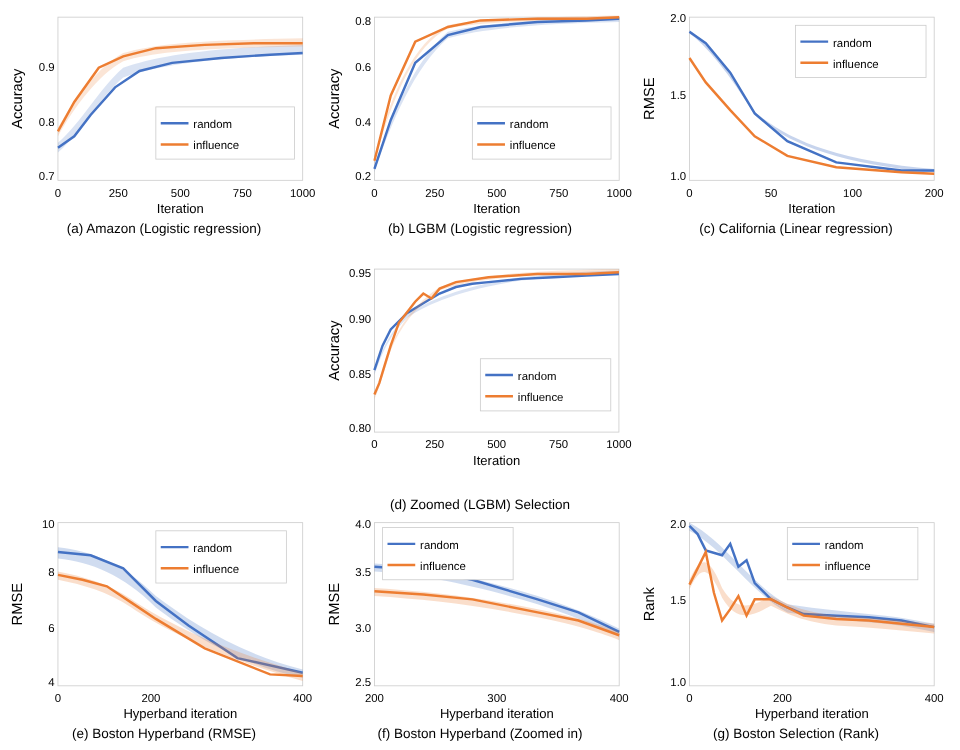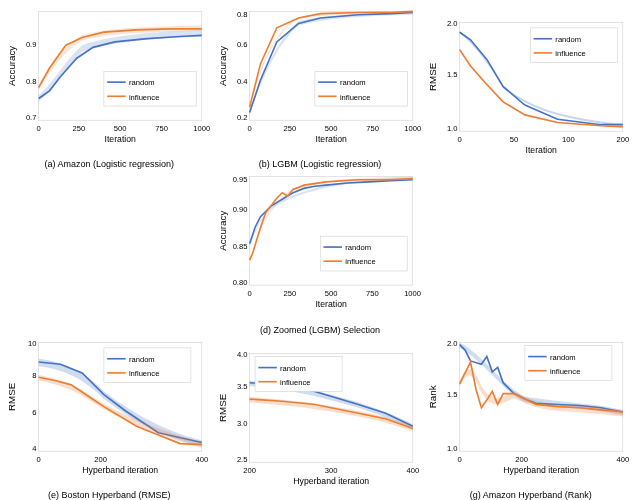--- a/index.html
+++ b/index.html
@@ -28,21 +28,21 @@
       flex: 1;
       display: flex;
       flex-direction: column;
       align-items: center;
       padding: 2px;
     }
 
     .chart-title {
       font-size: 9px;
       text-align: center;
-      margin-top: 12px;
+      margin-top: 0;
     }
 
     .chart-area {
       width: 100%;
       flex: 1;
     }
 
     svg text {
       font-family: Arial, sans-serif;
     }
@@ -153,20 +153,21 @@
         <polyline points="30,14 40,21 55,39 70,64 90,81 120,94 160,99 180,99" fill="none" stroke="#4472c4" stroke-width="1.5"></polyline>
 
         <polyline points="30,30 40,45 55,62 70,78 90,90 120,97 160,100 180,101" fill="none" stroke="#ed7d31" stroke-width="1.5"></polyline>
 
         <rect x="95" y="10" width="80" height="32" fill="white" stroke="#ccc" stroke-width="0.5"></rect>
         <line x1="98" y1="20" x2="115" y2="20" stroke="#4472c4" stroke-width="1.5"></line>
         <text x="118" y="23" font-size="7">random</text>
         <line x1="98" y1="33" x2="115" y2="33" stroke="#ed7d31" stroke-width="1.5"></line>
         <text x="118" y="36" font-size="7">influence</text>
       </svg>
+      <div class="chart-title">(c) California (Linear regression)</div>
     </div>
   </div>
 
   <div class="middle-row">
     <div style="width:34%"></div>
     <div class="middle-cell">
       <svg class="chart-area" viewBox="0 0 190 130">
         <rect x="30" y="5" width="150" height="100" fill="white" stroke="#ccc" stroke-width="0.5"></rect>
         <text transform="rotate(-90,8,55)" x="8" y="55" font-size="9" text-anchor="middle">Accuracy</text>
         <text x="28" y="105" font-size="7" text-anchor="end">0.80</text>
@@ -247,20 +248,21 @@
 
         <path d="M30,45 C60,47 90,50 130,58 C155,63 170,68 180,72 L180,77 C170,73 155,68 130,63 C90,55 60,52 30,50 Z" fill="rgba(237,125,49,0.25)"></path>
         <polyline points="30,47 60,49 90,52 130,60 155,65 180,74" fill="none" stroke="#ed7d31" stroke-width="1.5"></polyline>
 
         <rect x="35" y="8" width="80" height="32" fill="white" stroke="#ccc" stroke-width="0.5"></rect>
         <line x1="38" y1="18" x2="55" y2="18" stroke="#4472c4" stroke-width="1.5"></line>
         <text x="58" y="21" font-size="7">random</text>
         <line x1="38" y1="31" x2="55" y2="31" stroke="#ed7d31" stroke-width="1.5"></line>
         <text x="58" y="34" font-size="7">influence</text>
       </svg>
+      <div class="chart-title">(f) Boston Hyperband (Zoomed in)</div>
     </div>
 
     <div class="chart-cell">
       <svg class="chart-area" viewBox="0 0 190 130">
         <rect x="30" y="5" width="150" height="100" fill="white" stroke="#ccc" stroke-width="0.5"></rect>
         <text transform="rotate(-90,8,55)" x="8" y="55" font-size="9" text-anchor="middle">Rank</text>
         <text x="28" y="105" font-size="7" text-anchor="end">1.0</text>
         <text x="28" y="55" font-size="7" text-anchor="end">1.5</text>
         <text x="28" y="8" font-size="7" text-anchor="end">2.0</text>
         <text x="30" y="115" font-size="7" text-anchor="middle">0</text>
@@ -273,17 +275,17 @@
 
         <path d="M30,40 C35,30 40,20 50,45 C60,62 70,55 80,50 C90,55 100,60 120,62 C140,63 160,65 180,67 L180,73 C160,71 140,69 120,68 C100,66 90,61 80,56 C70,61 60,68 50,51 C40,26 35,36 30,46 Z" fill="rgba(237,125,49,0.25)"></path>
         <polyline points="30,43 35,33 40,23 45,48 50,65 55,58 60,50 65,62 70,52 80,52 90,57 100,62 120,64 140,65 160,67 180,69" fill="none" stroke="#ed7d31" stroke-width="1.5"></polyline>
 
         <rect x="90" y="8" width="80" height="32" fill="white" stroke="#ccc" stroke-width="0.5"></rect>
         <line x1="93" y1="18" x2="110" y2="18" stroke="#4472c4" stroke-width="1.5"></line>
         <text x="113" y="21" font-size="7">random</text>
         <line x1="93" y1="31" x2="110" y2="31" stroke="#ed7d31" stroke-width="1.5"></line>
         <text x="113" y="34" font-size="7">influence</text>
       </svg>
-      <div class="chart-title">(g) Amazon Hyperband (Rank)</div>
+      <div class="chart-title">(g) Boston Selection (Rank)</div>
     </div>
   </div>
 
 </div>
 
 </body></html>

